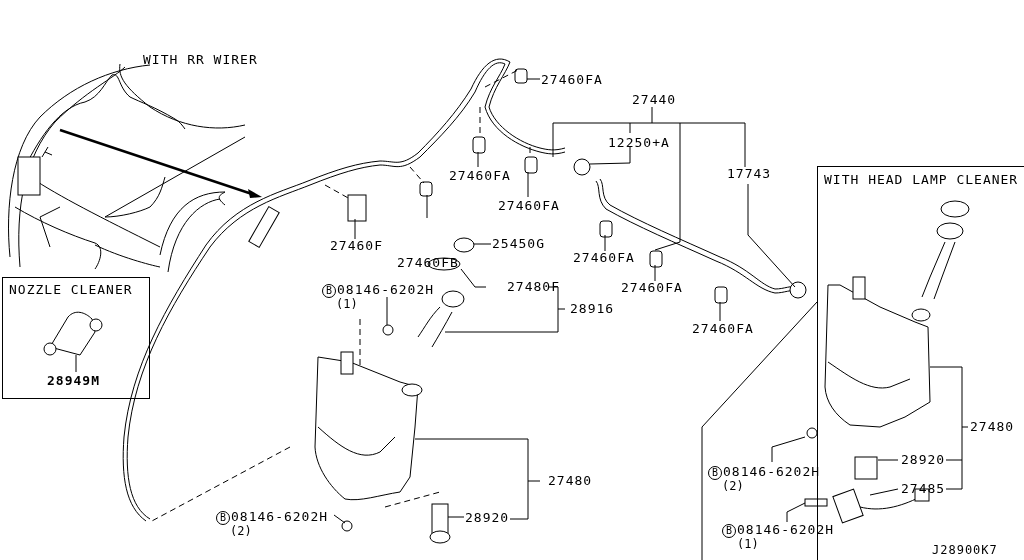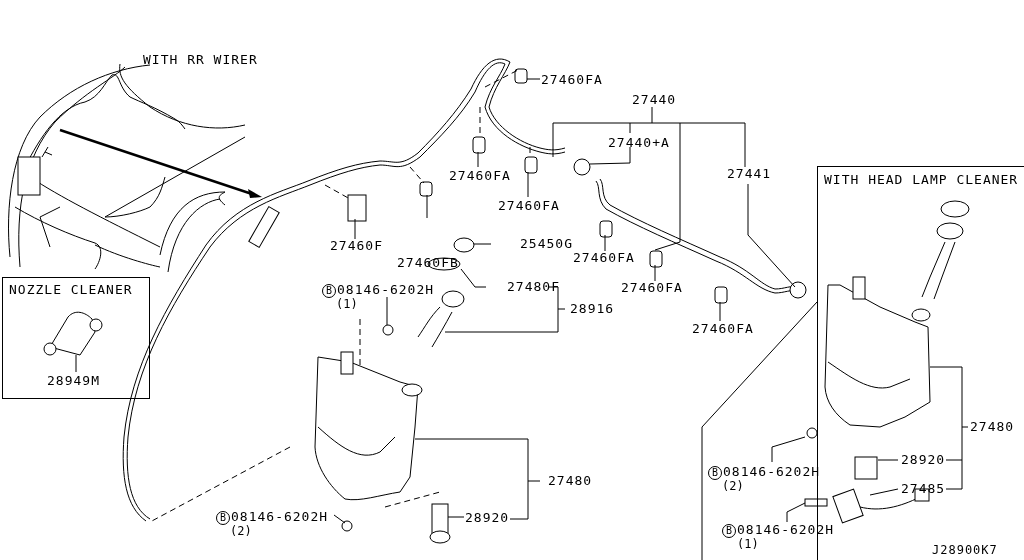--- a/index.html
+++ b/index.html
@@ -165,33 +165,33 @@
 <div class="box" style="left:817px;top:159px;width:220px;height:420px;border-right:none;border-bottom:none;"></div>
 
 
 <div class="lbl" style="left:143px;top:46px;">WITH RR WIRER</div>
 <div class="lbl" style="left:9px;top:276px;">NOZZLE CLEANER</div>
 <div class="lbl" style="left:824px;top:166px;text-align:right;">WITH HEAD LAMP CLEANER</div>
 
 
 <div class="lbl" style="left:541px;top:66px;">27460FA</div>
 <div class="lbl" style="left:632px;top:86px;">27440</div>
-<div class="lbl" style="left:608px;top:129px;">27440+A</div>
+<div class="lbl" style="left:608px;top:129px;">12250+A</div>
 <div class="lbl" style="left:449px;top:162px;">27460FA</div>
 <div class="lbl" style="left:498px;top:192px;">27460FA</div>
-<div class="lbl" style="left:727px;top:160px;">27441</div>
+<div class="lbl" style="left:727px;top:160px;">17743</div>
 <div class="lbl" style="left:397px;top:213px;margin-top:36px;">27460FB</div>
 <div class="lbl" style="left:330px;top:232px;">27460F</div>
-<div class="lbl" style="left:492px;top:230px;margin-left:28px;">25450G</div>
+<div class="lbl" style="left:492px;top:230px;">25450G</div>
 <div class="lbl" style="left:573px;top:244px;">27460FA</div>
 <div class="lbl" style="left:621px;top:274px;">27460FA</div>
 <div class="lbl" style="left:692px;top:315px;">27460FA</div>
 <div class="lbl" style="left:490px;top:273px;margin-left:17px;">27480F</div>
 <div class="lbl" style="left:570px;top:295px;">28916</div>
-<div class="lbl" style="left:47px;top:367px;">28949M</div>
+<div class="lbl" style="left:47px;top:367px;font-weight:bold;">28949M</div>
 <div class="lbl" style="left:548px;top:467px;">27480</div>
 <div class="lbl" style="left:465px;top:504px;">28920</div>
 <div class="lbl" style="left:970px;top:413px;">27480</div>
 <div class="lbl" style="left:901px;top:446px;">28920</div>
 <div class="lbl" style="left:901px;top:475px;">27485</div>
 
 
 <div class="lbl" style="left:322px;top:276px;">
   <span class="bcirc">B</span><span>08146-6202H</span>
 </div>

